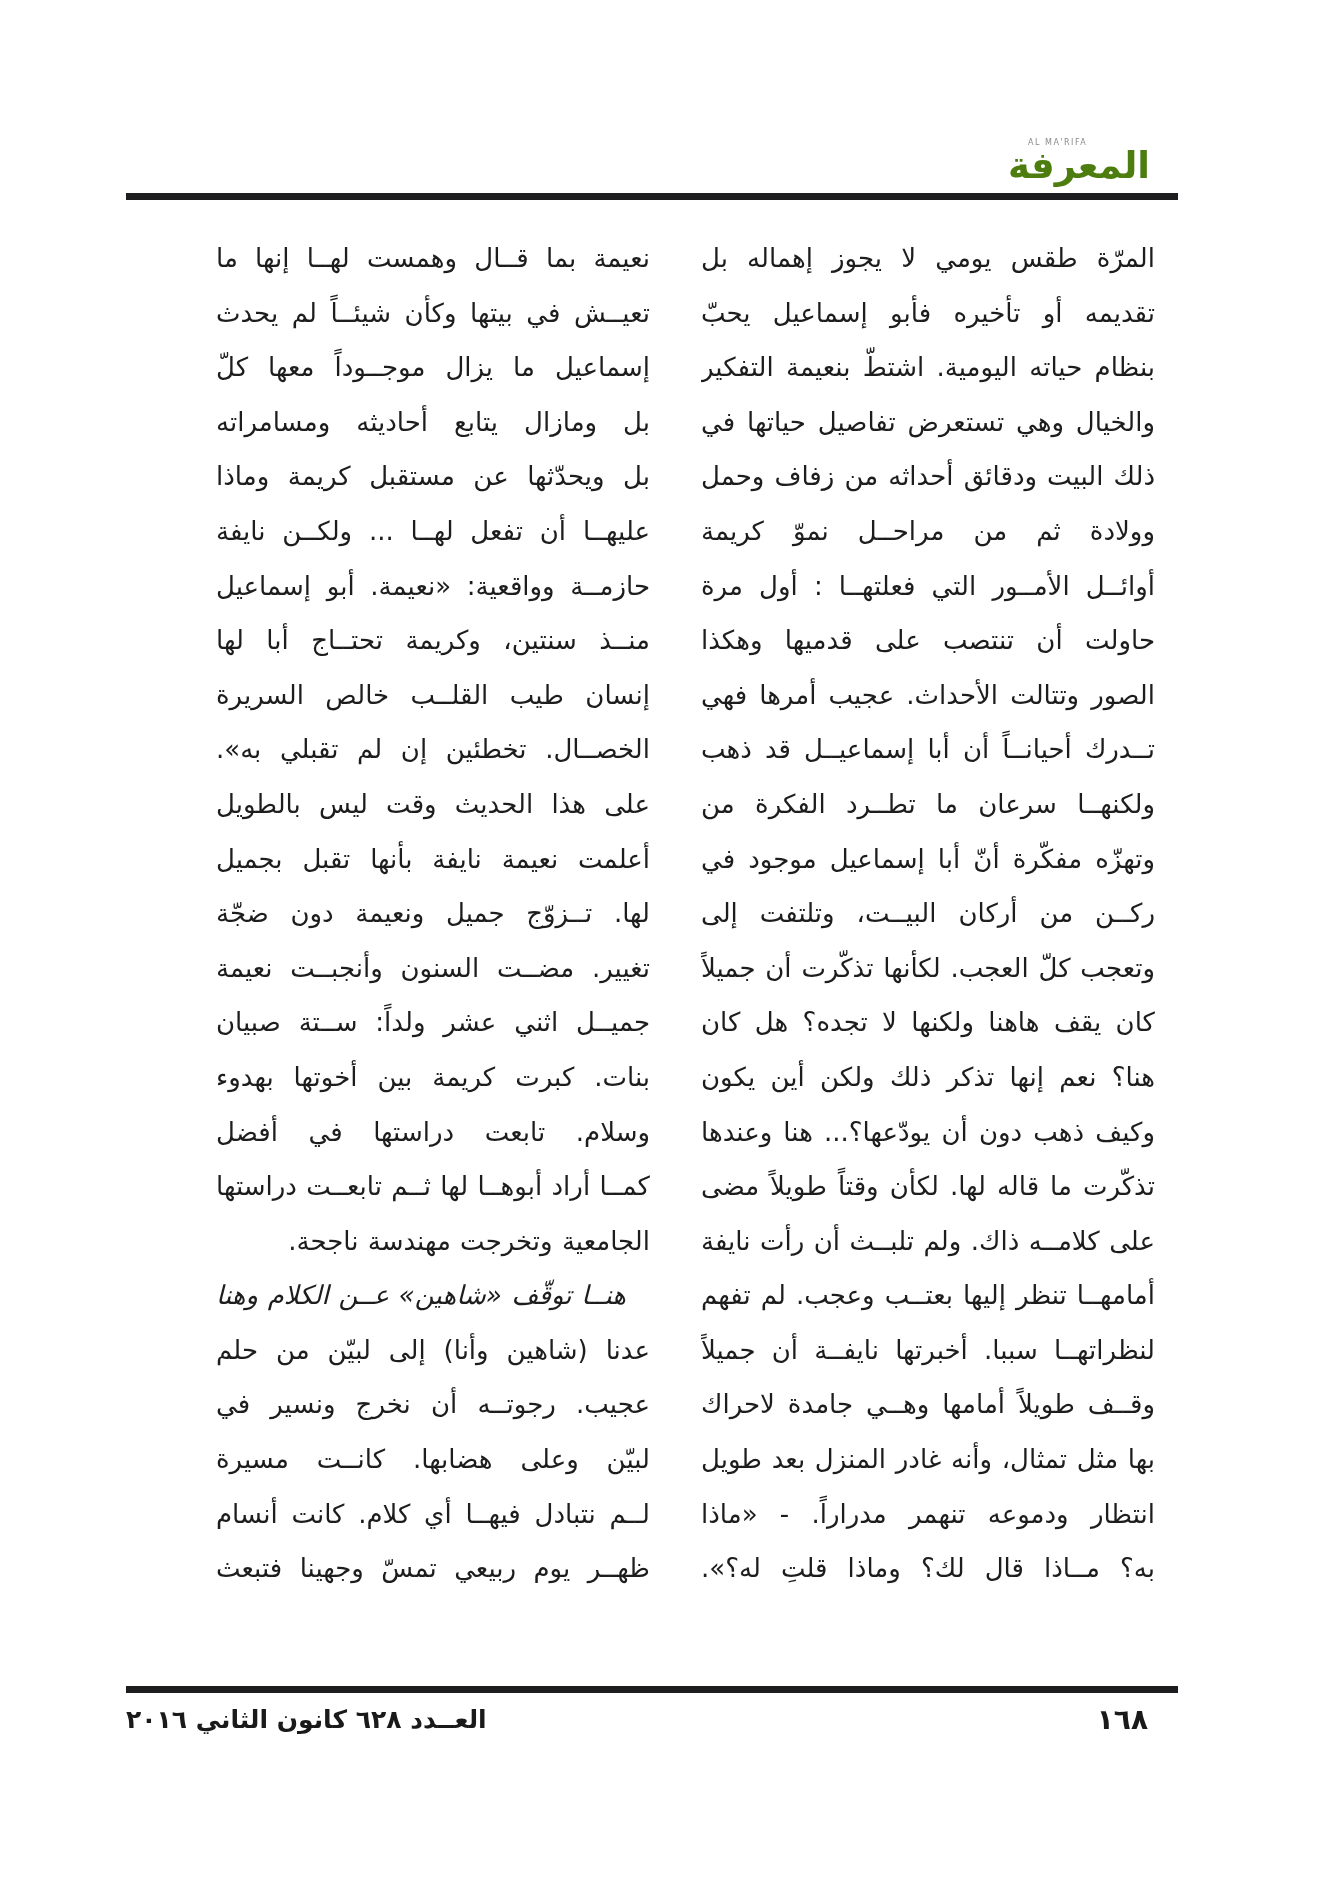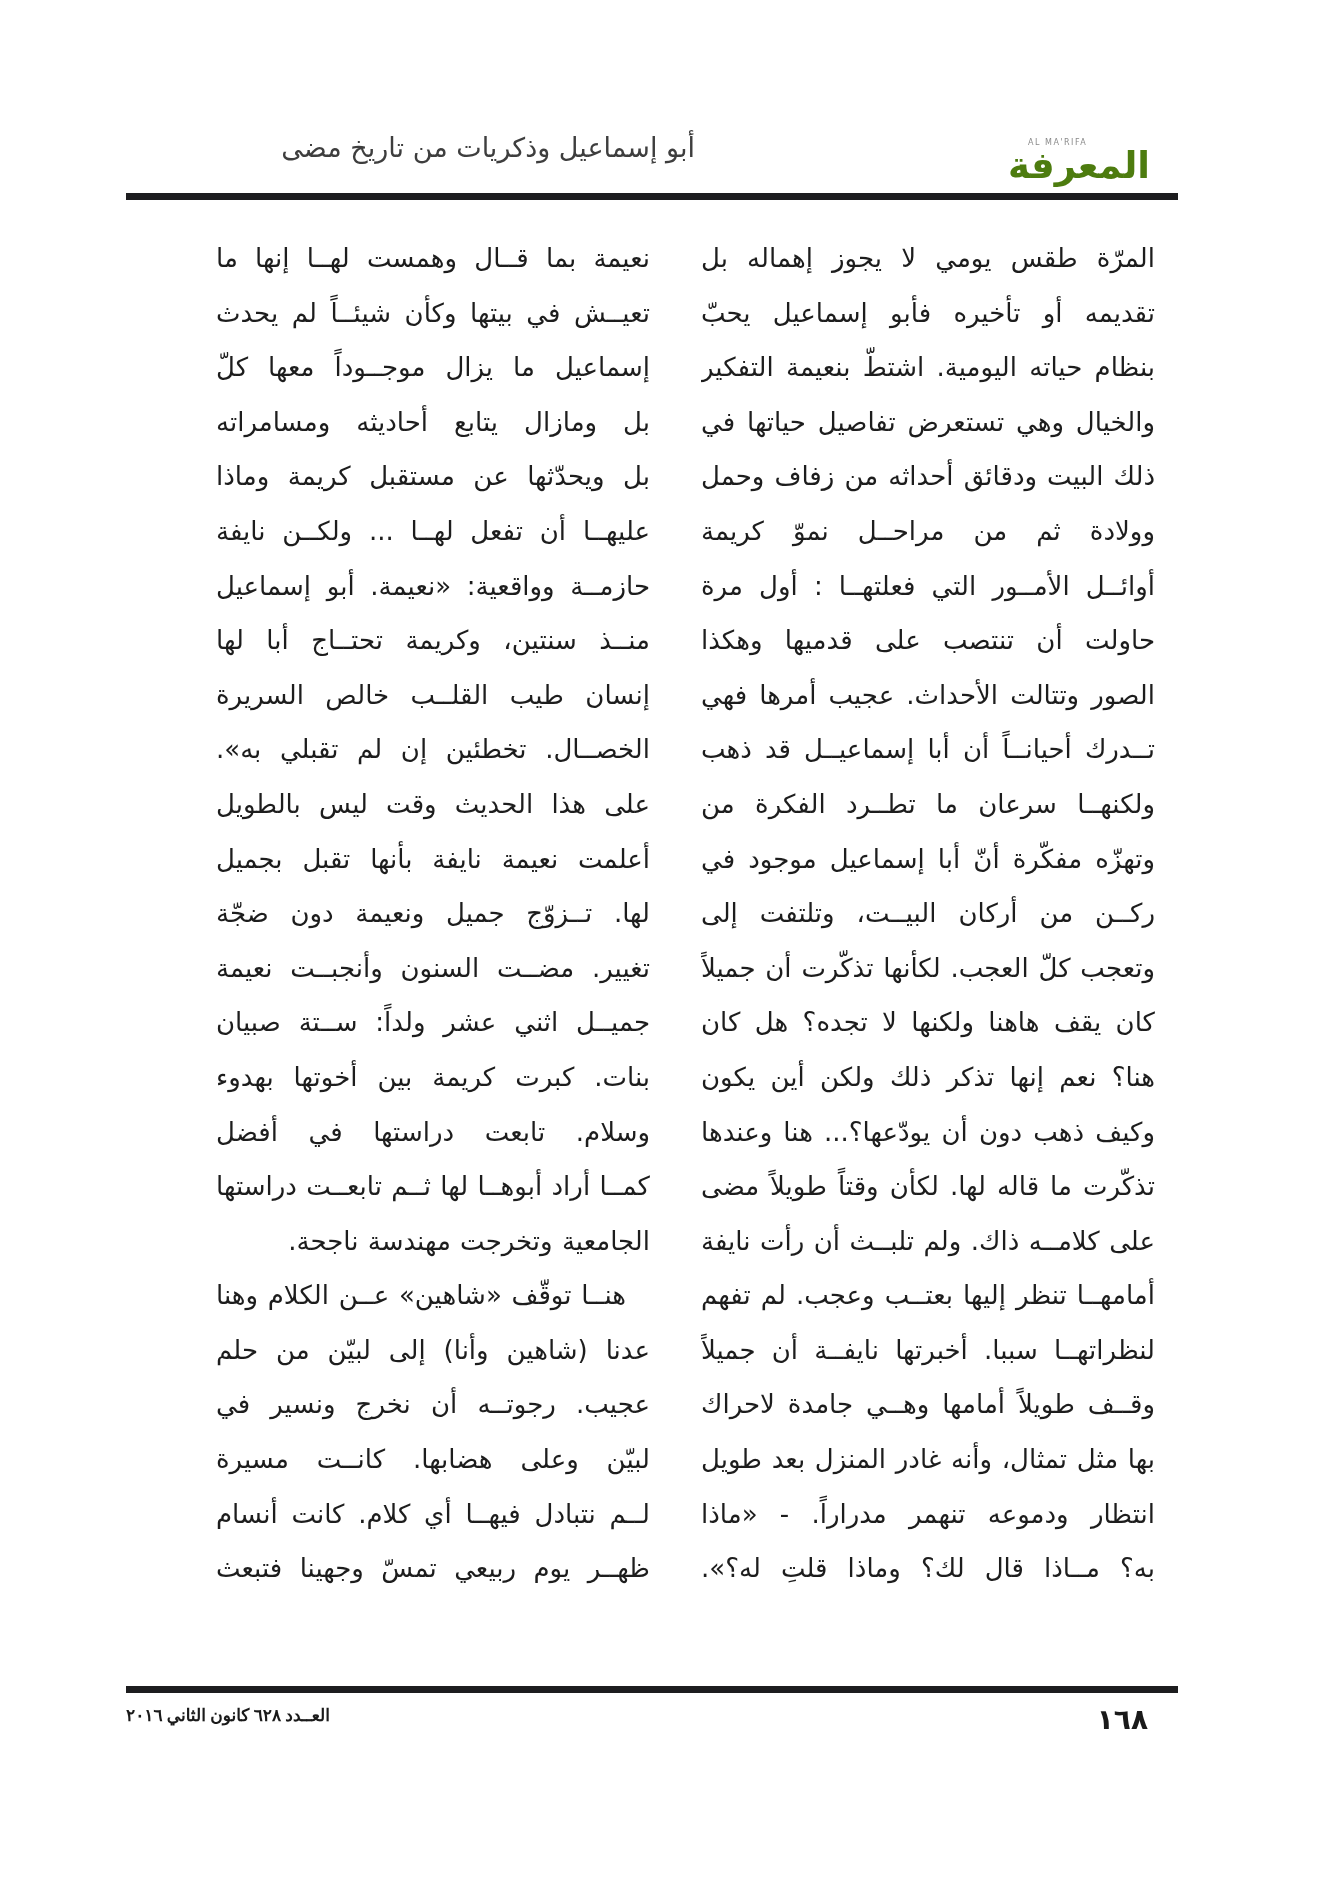--- a/index.html
+++ b/index.html
@@ -79,51 +79,49 @@
   .line {
     height: 54.6px;
     line-height: 54.6px;
     text-align: justify;
     text-align-last: justify;
     overflow: hidden;
     word-spacing: 1px;
     margin-left: 36px;
   }
   .line.short  { text-align-last: right; }
-  .line.indent { padding-right: 24px; }
+  .line.indent { padding-right: 24px; font-style: italic; }
 
   
   .footer-issue {
     position: absolute;
     left: 126px;
     top: 1705px;
     direction: rtl;
-    font-size: 17px;
+    font-size: 25px;
     font-weight: bold;
     color: #1a1a1a;
     white-space: nowrap;
-    font-family: Liberation Serif, serif;
   }
   .footer-page {
     position: absolute;
     left: 1068px;
     top: 1703px;
     width: 80px;
     text-align: right;
     font-size: 28px;
     font-weight: bold;
     color: #1a1a1a;
   }
 </style>
 </head>
 <body>
 
 <div class="page">
 
-  <div class="header-title">أبو إسماعيل وذكريات من تاريخ مضى</div>
 
   <div class="logo">
     <div class="logo-latin">AL MA'RIFA</div>
     <div class="logo-ar">المعرفة</div>
   </div>
 
   <div class="rule rule-top"></div>
 
   <div class="columns">
     <div class="col col-right">

